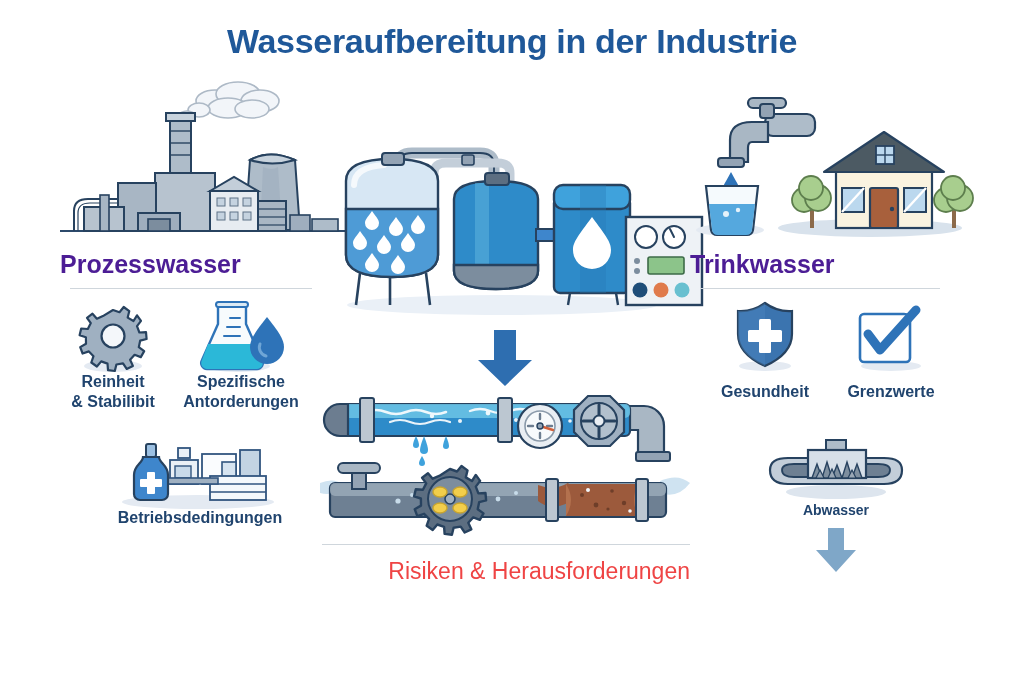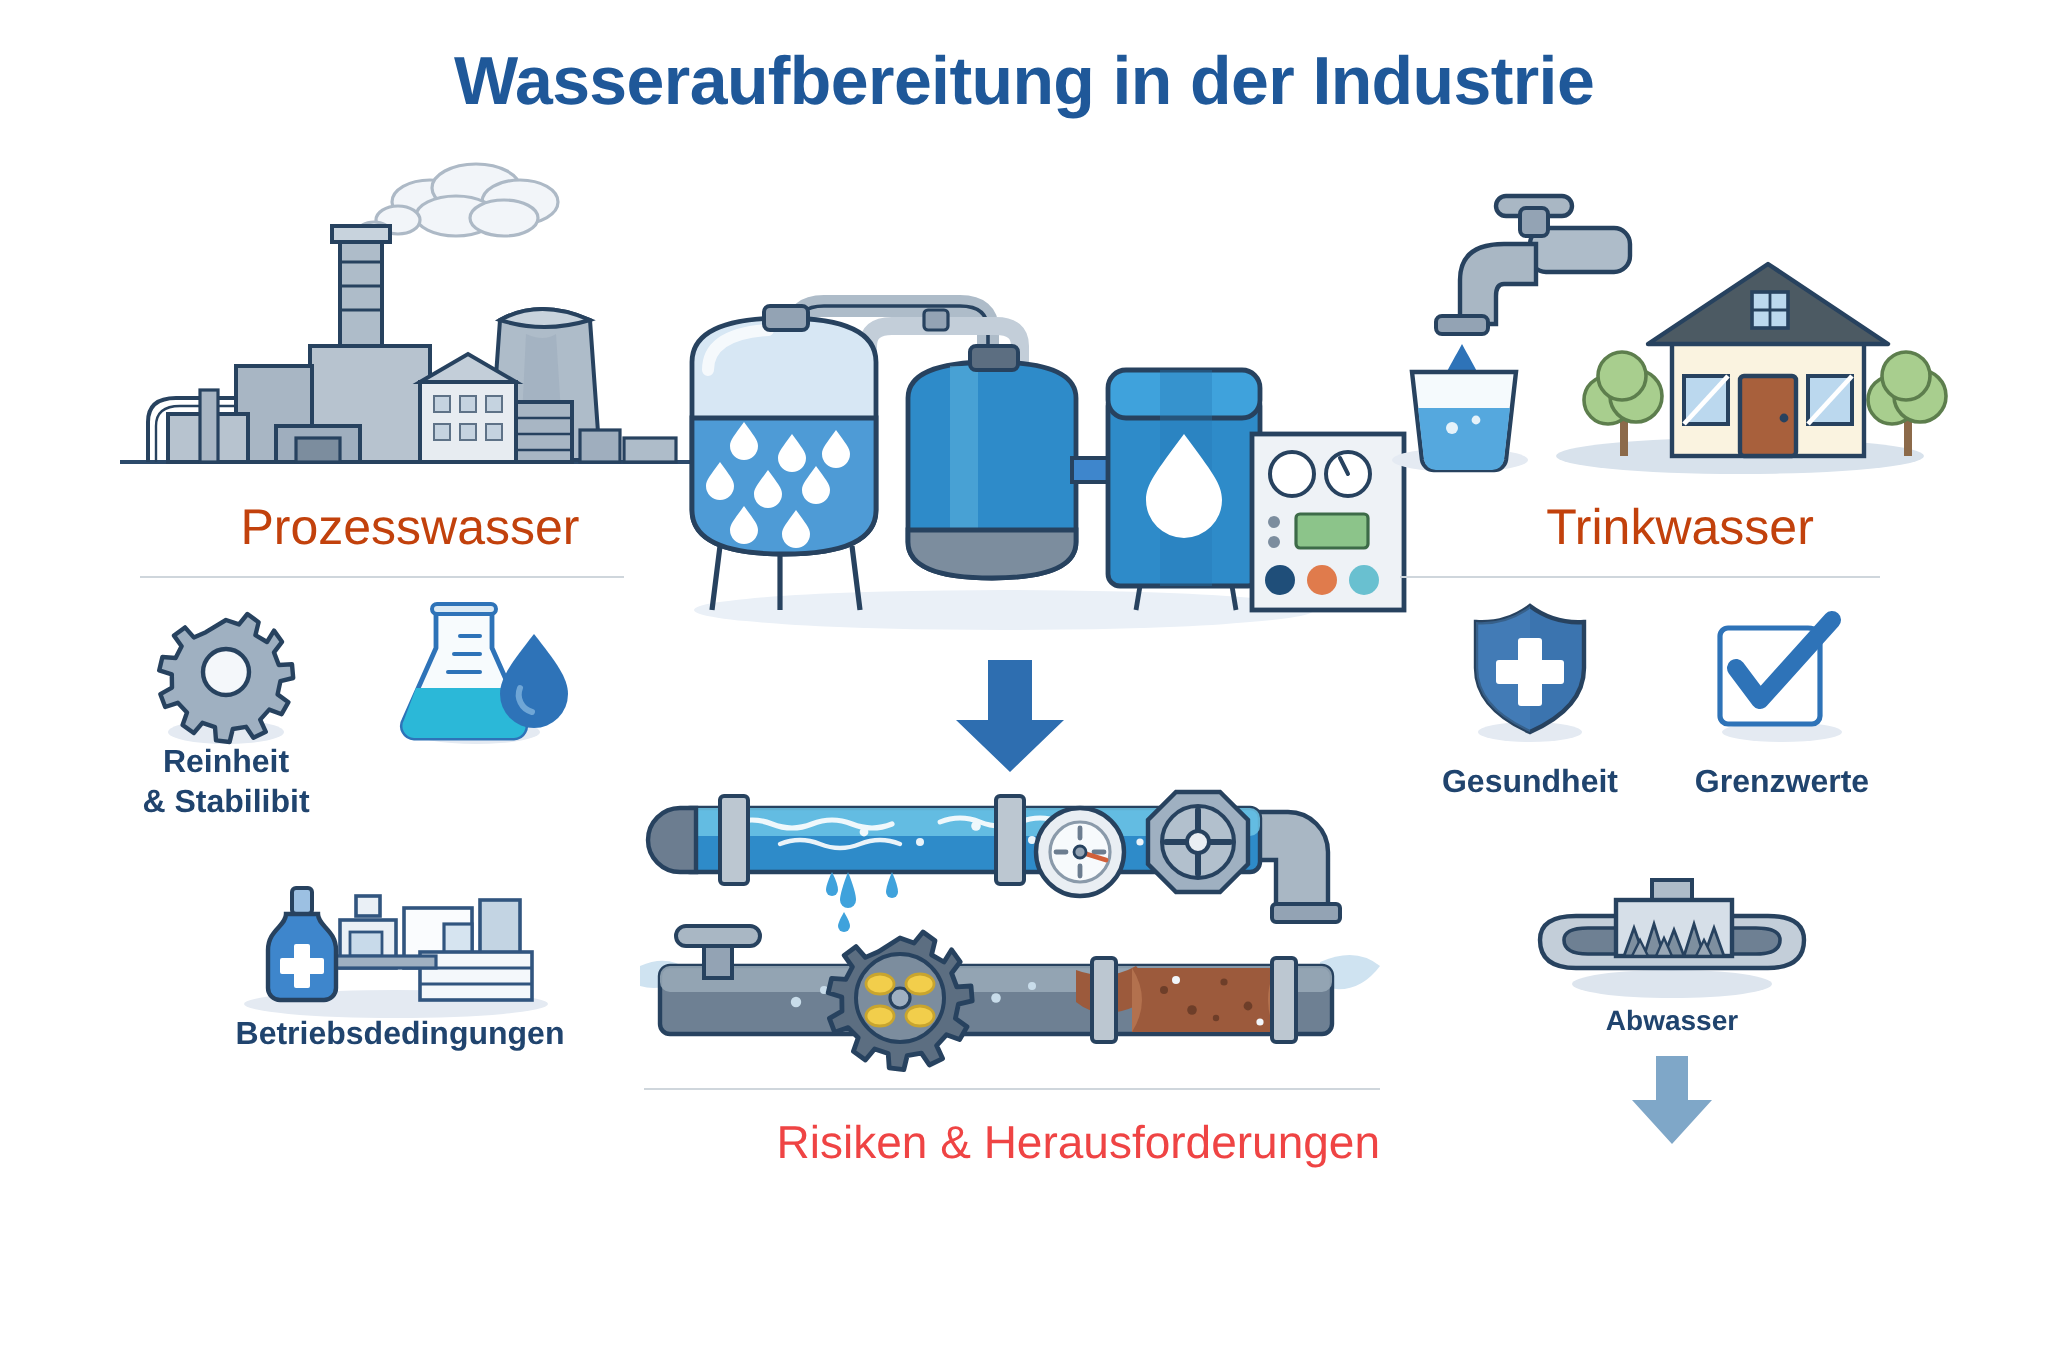--- a/index.html
+++ b/index.html
@@ -24,23 +24,22 @@
     text-align: center;
     font-size: 34px;
     font-weight: bold;
     color: #1F5899;
     letter-spacing: -0.3px;
   }
 
   
   .col-heading {
     font-size: 25px;
-    font-weight: normal;
-    color: #c2410c;
-    text-align: center;
+    font-weight: bold;
+    color: #4c1d95;
   }
   #prozesswasser-heading { left: 60px; top: 250px; width: 290px; }
   #trinkwasser-heading   { left: 690px; top: 250px; width: 300px; }
 
   .divider {
     height: 1px;
     background: #cfd6dc;
   }
   #prozesswasser-divider { left: 70px; top: 288px; width: 242px; }
   #trinkwasser-divider   { left: 700px; top: 288px; width: 240px; }
@@ -150,20 +149,24 @@
       <path d="M16 44 l-6 16 a6 6 0 0 0 5 9 h50 a6 6 0 0 0 5 -9 l-6 -16 Z" fill="#2BB8D8"></path>
       <rect x="24" y="2" width="32" height="5" rx="2.5" fill="#DCEAF4" stroke="#2E73B8" stroke-width="2"></rect>
       <g stroke="#2E73B8" stroke-width="2" stroke-linecap="round">
         <line x1="38" y1="18" x2="48" y2="18"></line>
         <line x1="35" y1="27" x2="48" y2="27"></line>
         <line x1="32" y1="36" x2="48" y2="36"></line>
       </g>
       <path d="M75 17 C86 31 92 39 92 47 a17 17 0 0 1 -34 0 c0-8 6-16 17-30 Z" fill="#2E73B8"></path>
       <path d="M68 44 a9 9 0 0 0 6 12" fill="none" stroke="#6FA6D6" stroke-width="3" stroke-linecap="round"></path>
     </svg>
+  </div>
+  <div class="abs feature-label" style="left:176px; top:372px; width:130px;">
+    <div>Spezifische</div>
+    <div>Antorderungen</div>
   </div>
 
   <div class="abs" style="left:110px; top:442px; width:190px; height:68px;">
     <svg width="190" height="68" viewBox="0 0 190 68">
       <ellipse cx="88" cy="60" rx="76" ry="7" fill="#E4EAF2"></ellipse>
 
       <rect x="68" y="6" width="12" height="10" fill="#EAF0F6" stroke="#31557F" stroke-width="1.8"></rect>
       <rect x="60" y="18" width="28" height="24" fill="#EAF0F6" stroke="#31557F" stroke-width="1.8"></rect>
       <rect x="65" y="24" width="16" height="12" fill="#C8DAEA" stroke="#31557F" stroke-width="1.4"></rect>
       <rect x="92" y="12" width="34" height="30" fill="#FAFCFE" stroke="#31557F" stroke-width="1.8"></rect>

